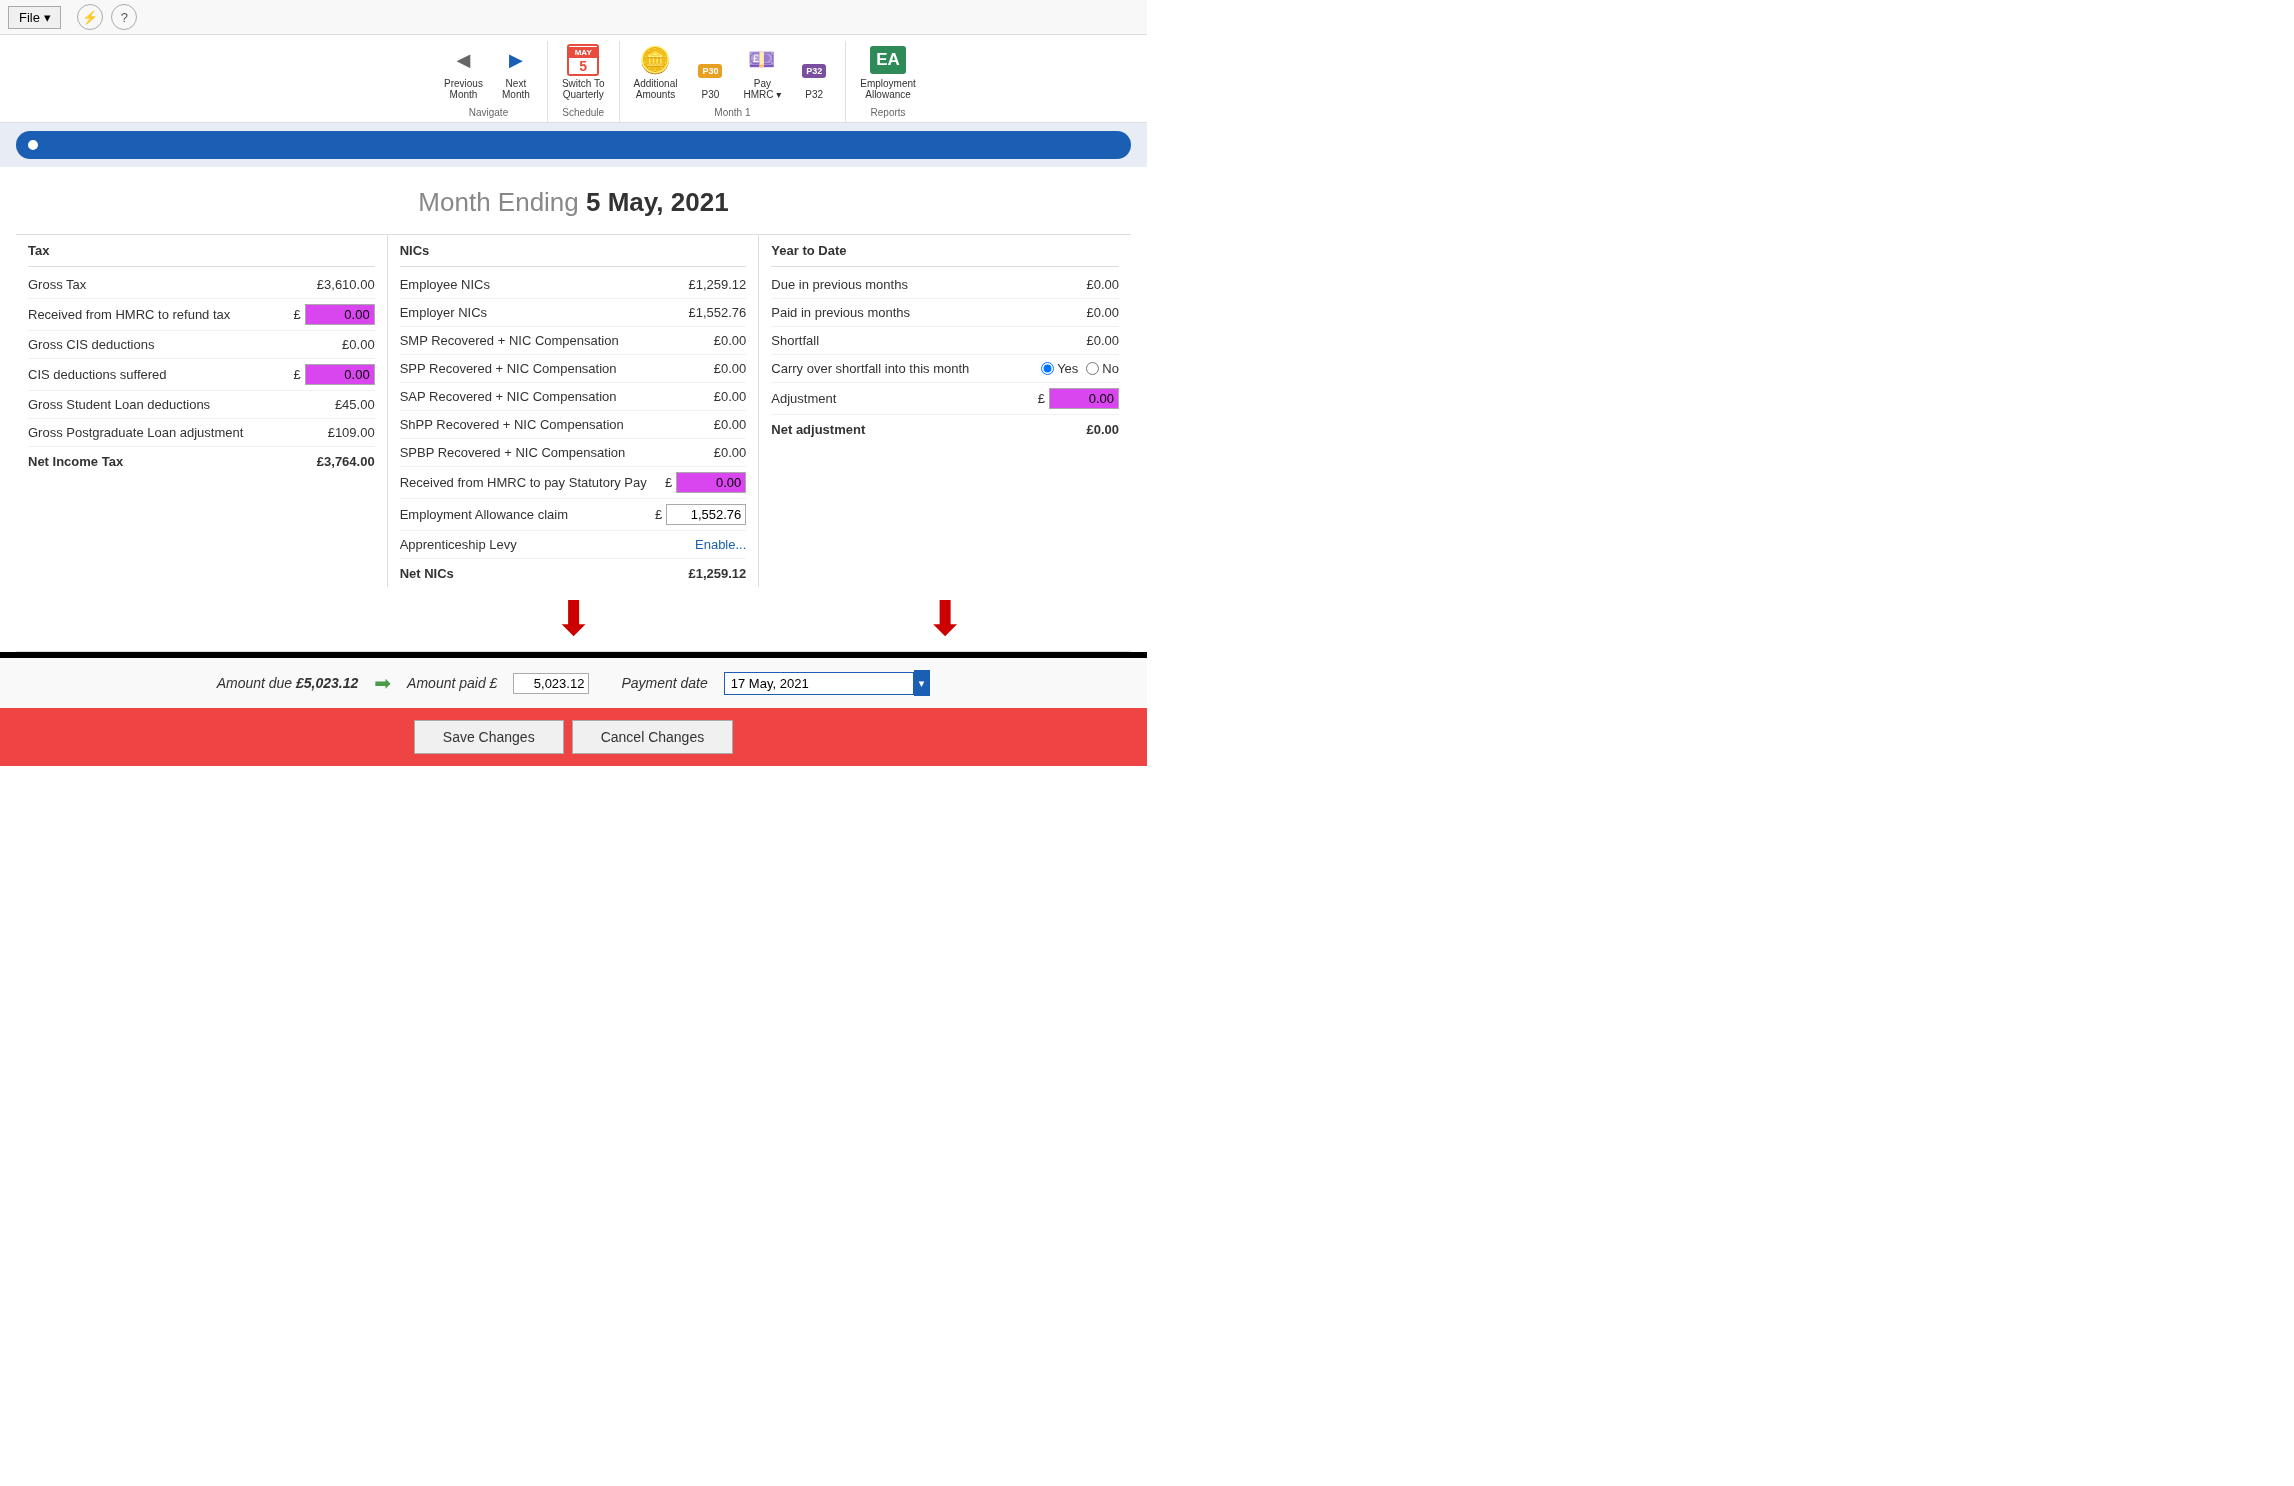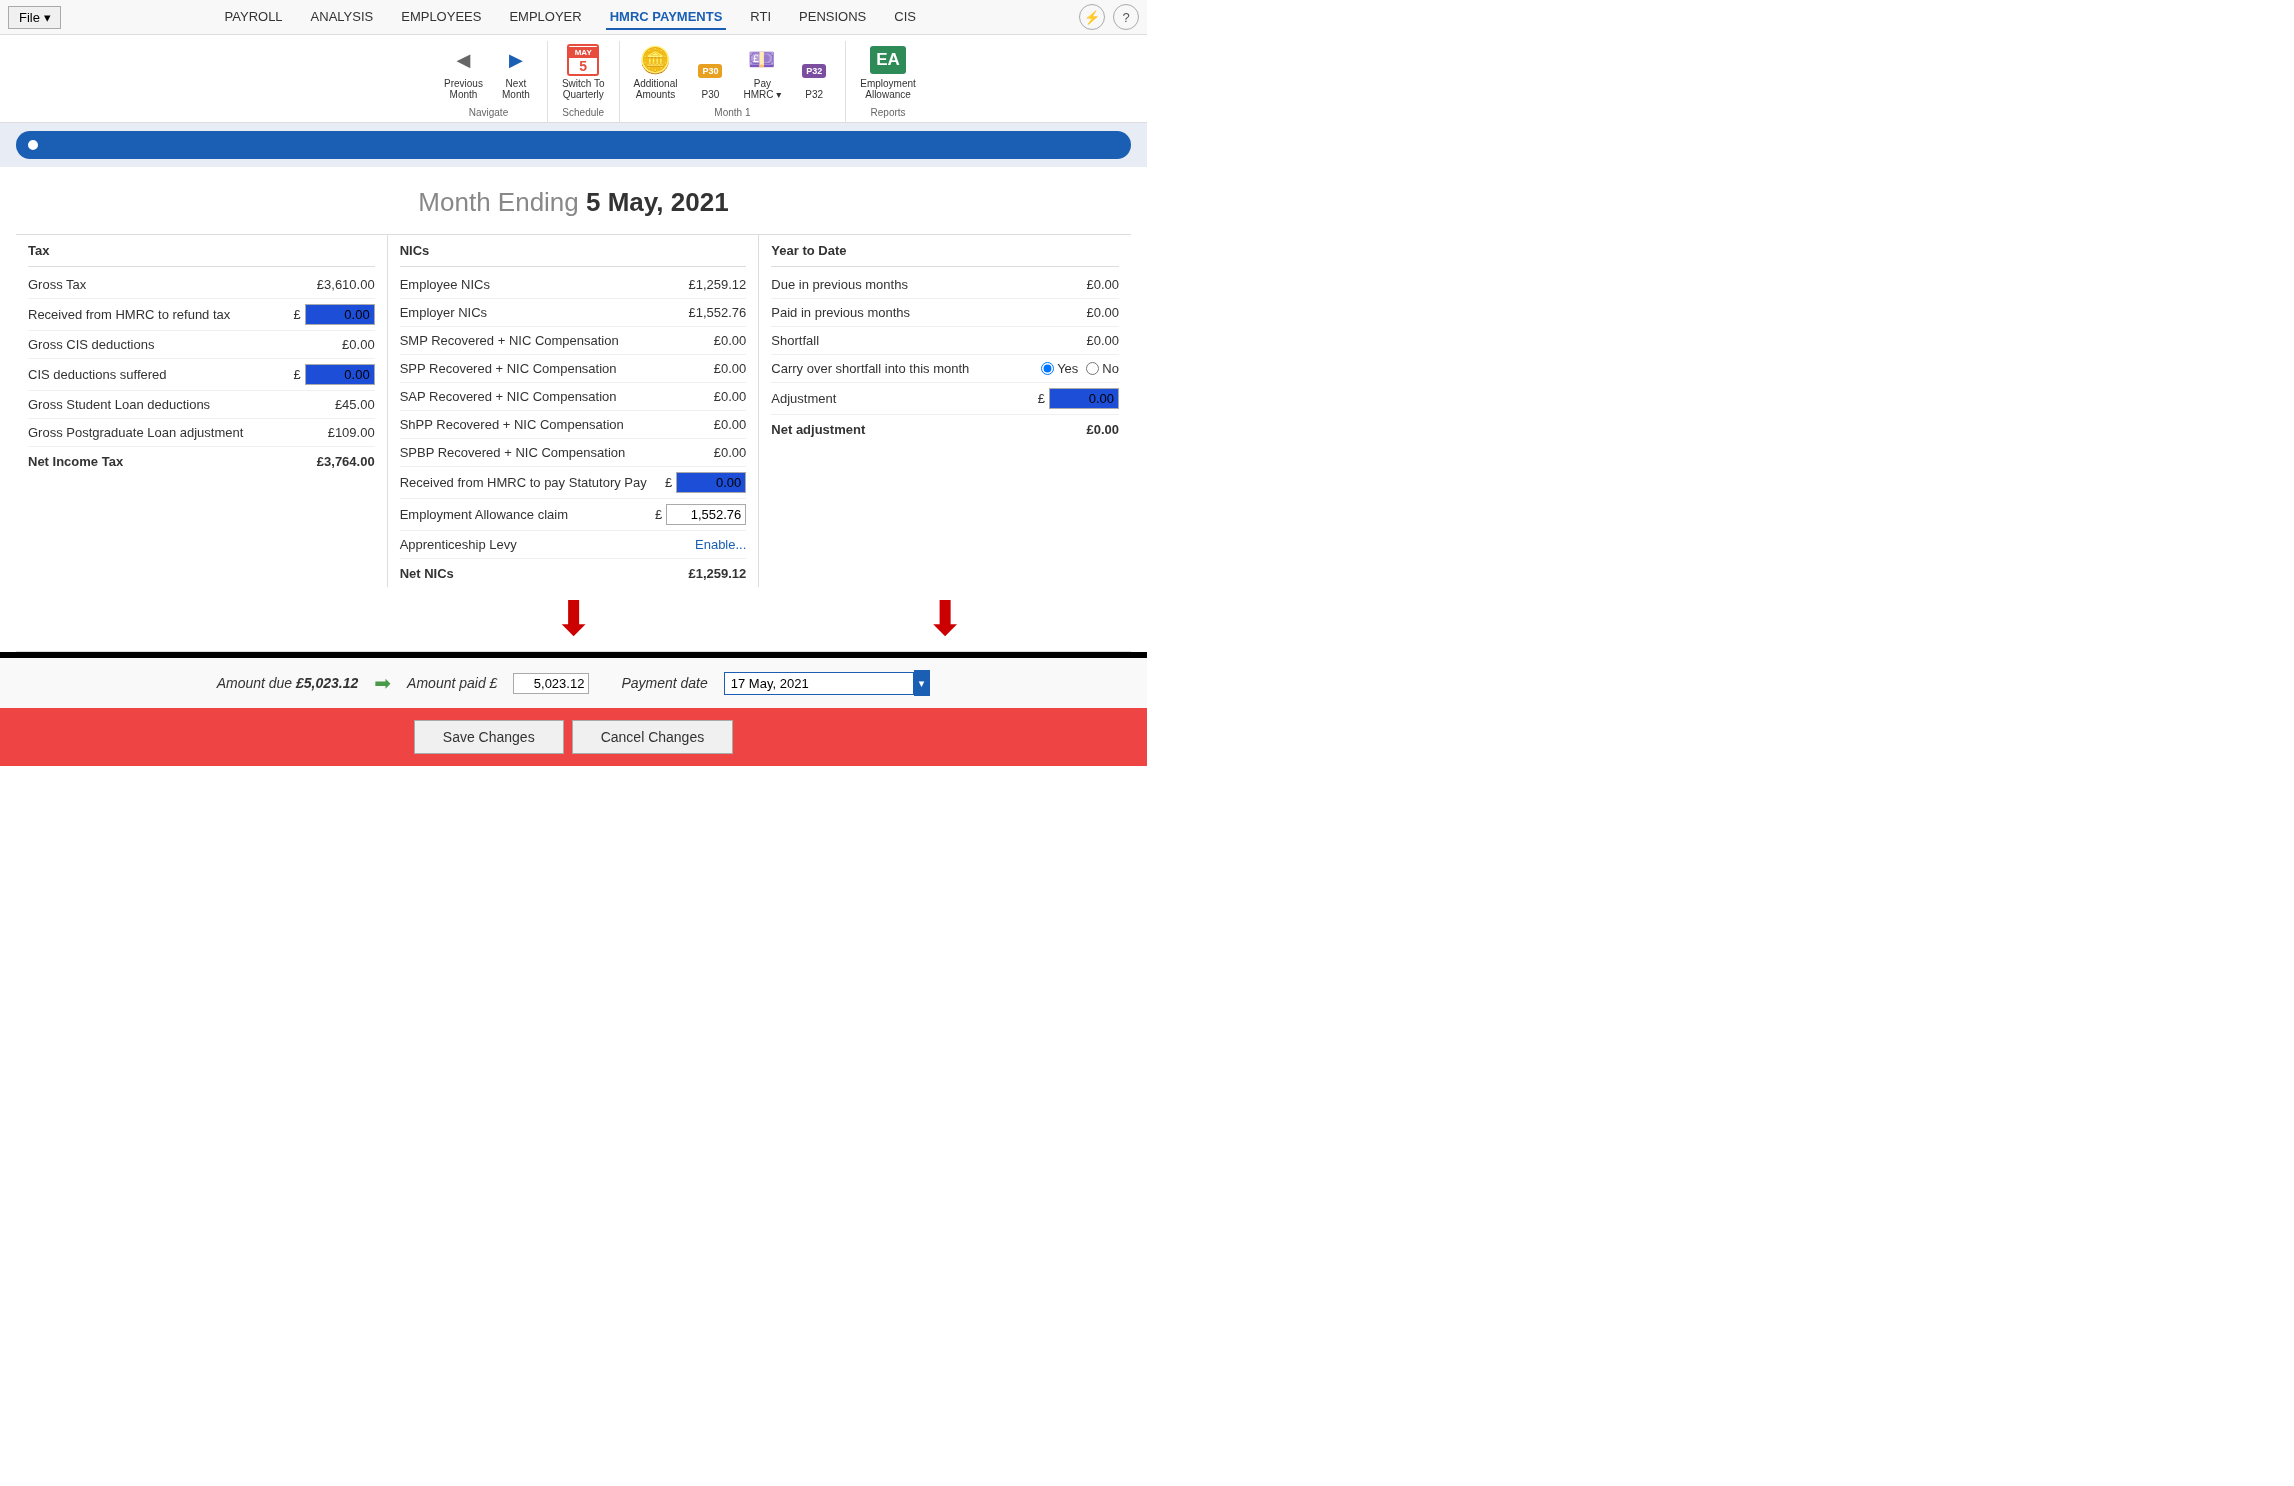--- a/index.html
+++ b/index.html
@@ -118,21 +118,21 @@
     .data-value { color: #333; font-size: 13px; text-align: right; }
     .data-bold { font-weight: 700; }
 
     
     .input-row {
       display: flex; align-items: center; gap: 4px;
     }
     .pound-prefix { color: #333; }
     .data-input {
       border: 1px solid #aaa; padding: 2px 4px; width: 70px;
-      text-align: right; font-size: 13px; background: #1d4ed8;
+      text-align: right; font-size: 13px; background: #d946ef;
     }
     .data-input-wide {
       border: 1px solid #aaa; padding: 2px 4px; width: 80px;
       text-align: right; font-size: 13px; background: #fff;
     }
 
     
     .radio-group { display: flex; gap: 8px; align-items: center; }
     .radio-label { font-size: 13px; display: flex; align-items: center; gap: 3px; }
 
@@ -184,30 +184,20 @@
     .separator { border-top: 1px solid #ddd; margin: 0 16px; }
   </style>
 </head>
 <body>
 
 <div class="menu-bar">
   <button class="file-btn">
     <span>File</span>
     <span>▾</span>
   </button>
-  <div class="nav-items">
-    <a class="nav-item">PAYROLL</a>
-    <a class="nav-item">ANALYSIS</a>
-    <a class="nav-item">EMPLOYEES</a>
-    <a class="nav-item">EMPLOYER</a>
-    <a class="nav-item active">HMRC PAYMENTS</a>
-    <a class="nav-item">RTI</a>
-    <a class="nav-item">PENSIONS</a>
-    <a class="nav-item">CIS</a>
-  </div>
   <div class="top-icons">
     <div class="icon-circle">⚡</div>
     <div class="icon-circle">?</div>
   </div>
 </div>
 
 <div class="ribbon">
 
   <div class="ribbon-group">
     <div class="ribbon-group-items">

